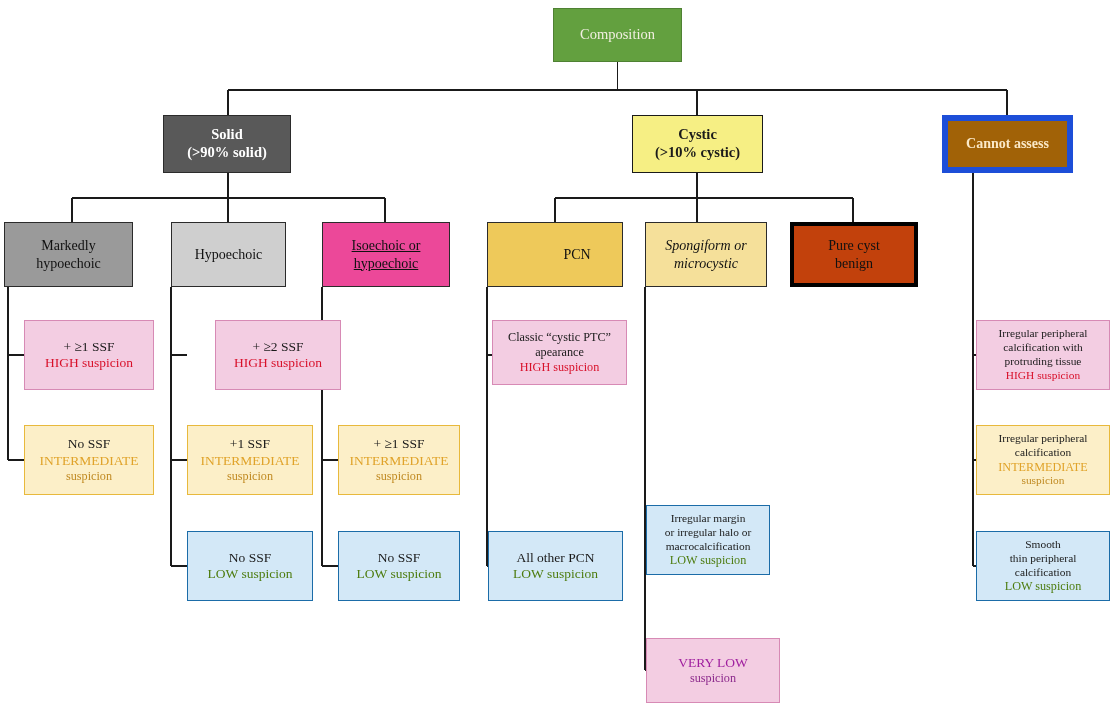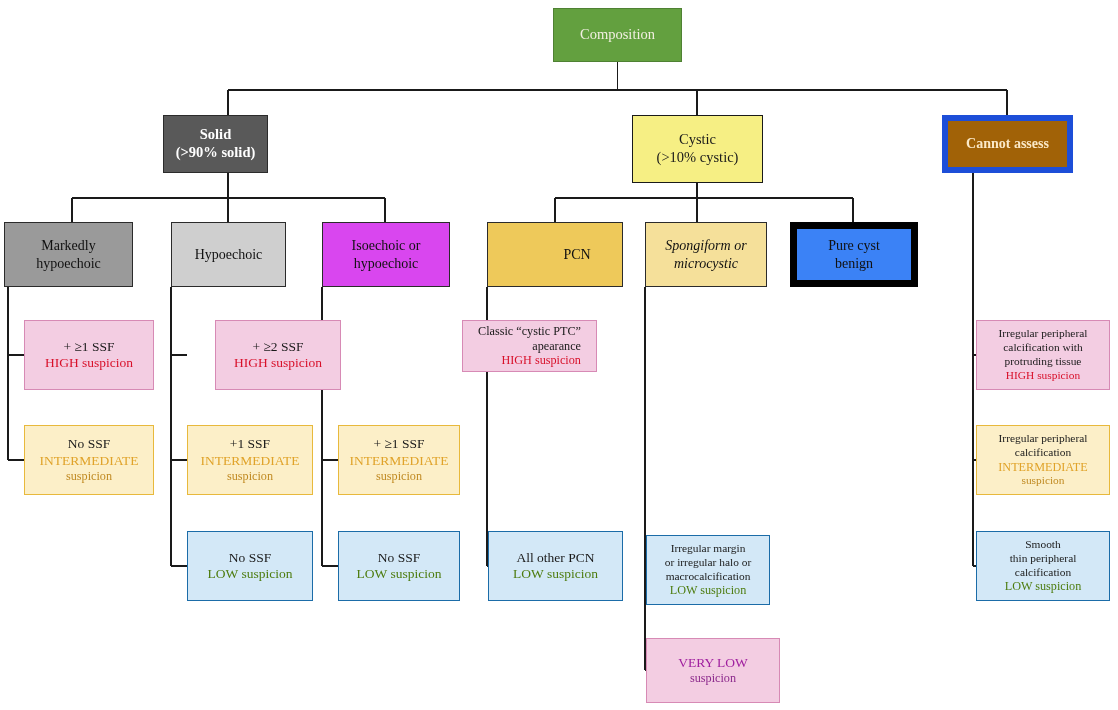--- a/index.html
+++ b/index.html
@@ -17,24 +17,24 @@
   .node .ln{display:block;white-space:nowrap;}
   
   .n-root{background:#63a03f;border:1px solid #4f8133;color:#f2efe2;font-size:14.5px;}
   
   .n-solid{background:#595959;border:1px solid #2b2b2b;color:#ffffff;font-weight:bold;font-size:14.5px;}
   .n-cystic{background:#f6ef84;border:1px solid #1a1a1a;color:#1a1a1a;font-size:14.5px;}
   .n-cannot{background:#a16207;border:6px solid #1d4ed8;color:#fbe9c8;font-weight:bold;font-size:14px;}
   
   .n-l3a{background:#9a9a9a;border:1px solid #2b2b2b;color:#111;font-size:14px;}
   .n-l3b{background:#cfcfcf;border:1px solid #2b2b2b;color:#111;font-size:14px;}
-  .n-l3c{background:#d946ef;border:1px solid #2b2b2b;color:#111;font-size:14px;}
+  .n-l3c{background:#ec4899;border:1px solid #2b2b2b;color:#111;font-size:14px;text-decoration:underline;}
   .n-pcn{background:#eec95a;border:1px solid #2b2b2b;color:#111;font-size:14px;}
   .n-spong{background:#f5e09a;border:1px solid #2b2b2b;color:#111;font-size:14px;}
-  .n-pure{background:#3b82f6;border:7px solid #000000;color:#111;font-size:14px;}
+  .n-pure{background:#c2410c;border:4px solid #000000;color:#111;font-size:14px;}
   
   .n-high{background:#f3cde2;border:1px solid #d78ab5;color:#1a1a1a;}
   .n-high .hl{color:#d8102a;}
   .n-int{background:#fcefc8;border:1px solid #e8b93c;color:#1a1a1a;}
   .n-int .hl{color:#e0a32a;}
   .n-int .sub{color:#c08a22;}
   .n-low{background:#d3e8f7;border:1px solid #1b6ca8;color:#1a1a1a;}
   .n-low .hl{color:#4d7c0f;}
   .n-vlow{background:#f3cde2;border:1px solid #d78ab5;color:#8c2a8c;}
   .n-vlow .hl{color:#a0209f;}
@@ -94,28 +94,28 @@
     <path d="M973,566 L989,566"></path>
   </g>
 </svg>
 
 <div class="node n-root" style="left:553px;top:8px;width:129px;height:54px;">
   <div>
     <span class="ln">Composition</span>
   </div>
 </div>
 
-<div class="node n-solid" style="left:163px;top:115px;width:105px;height:58px;">
+<div class="node n-solid" style="left:163px;top:115px;width:128px;height:58px;">
   <div>
     <span class="ln">Solid</span>
     <span class="ln">(&gt;90% solid)</span>
   </div>
 </div>
 
-<div class="node n-cystic" style="left:632px;top:115px;width:131px;height:68px;">
+<div class="node n-cystic" style="left:632px;top:115px;width:131px;height:58px;font-weight:bold;">
   <div>
     <span class="ln">Cystic</span>
     <span class="ln">(&gt;10% cystic)</span>
   </div>
 </div>
 
 <div class="node n-cannot" style="left:942px;top:115px;width:131px;height:58px;">
   <div>
     <span class="ln">Cannot assess</span>
   </div>
@@ -168,21 +168,21 @@
   </div>
 </div>
 
 <div class="node n-high fs13" style="left:187px;top:320px;width:126px;height:70px;margin-left:28px;">
   <div>
     <span class="ln">+ ≥2 SSF</span>
     <span class="ln hl">HIGH suspicion</span>
   </div>
 </div>
 
-<div class="node n-high fs12" style="left:462px;top:320px;width:135px;height:52px;text-align:right;">
+<div class="node n-high fs12" style="left:492px;top:320px;width:135px;height:65px;">
   <div>
     <span class="ln">Classic “cystic PTC”</span>
     <span class="ln">apearance</span>
     <span class="ln hl">HIGH suspicion</span>
   </div>
 </div>
 
 <div class="node n-high fs11" style="left:976px;top:320px;width:134px;height:70px;">
   <div>
     <span class="ln">Irregular peripheral</span>
@@ -239,21 +239,21 @@
   </div>
 </div>
 
 <div class="node n-low fs13" style="left:488px;top:531px;width:135px;height:70px;">
   <div>
     <span class="ln">All other PCN</span>
     <span class="ln hl">LOW suspicion</span>
   </div>
 </div>
 
-<div class="node n-low fs11" style="left:646px;top:535px;width:124px;height:70px;">
+<div class="node n-low fs11" style="left:646px;top:505px;width:124px;height:70px;">
   <div>
     <span class="ln">Irregular margin</span>
     <span class="ln">or irregular halo or</span>
     <span class="ln">macrocalcification</span>
     <span class="ln hl fs12">LOW suspicion</span>
   </div>
 </div>
 
 <div class="node n-low fs11" style="left:976px;top:531px;width:134px;height:70px;">
   <div>

